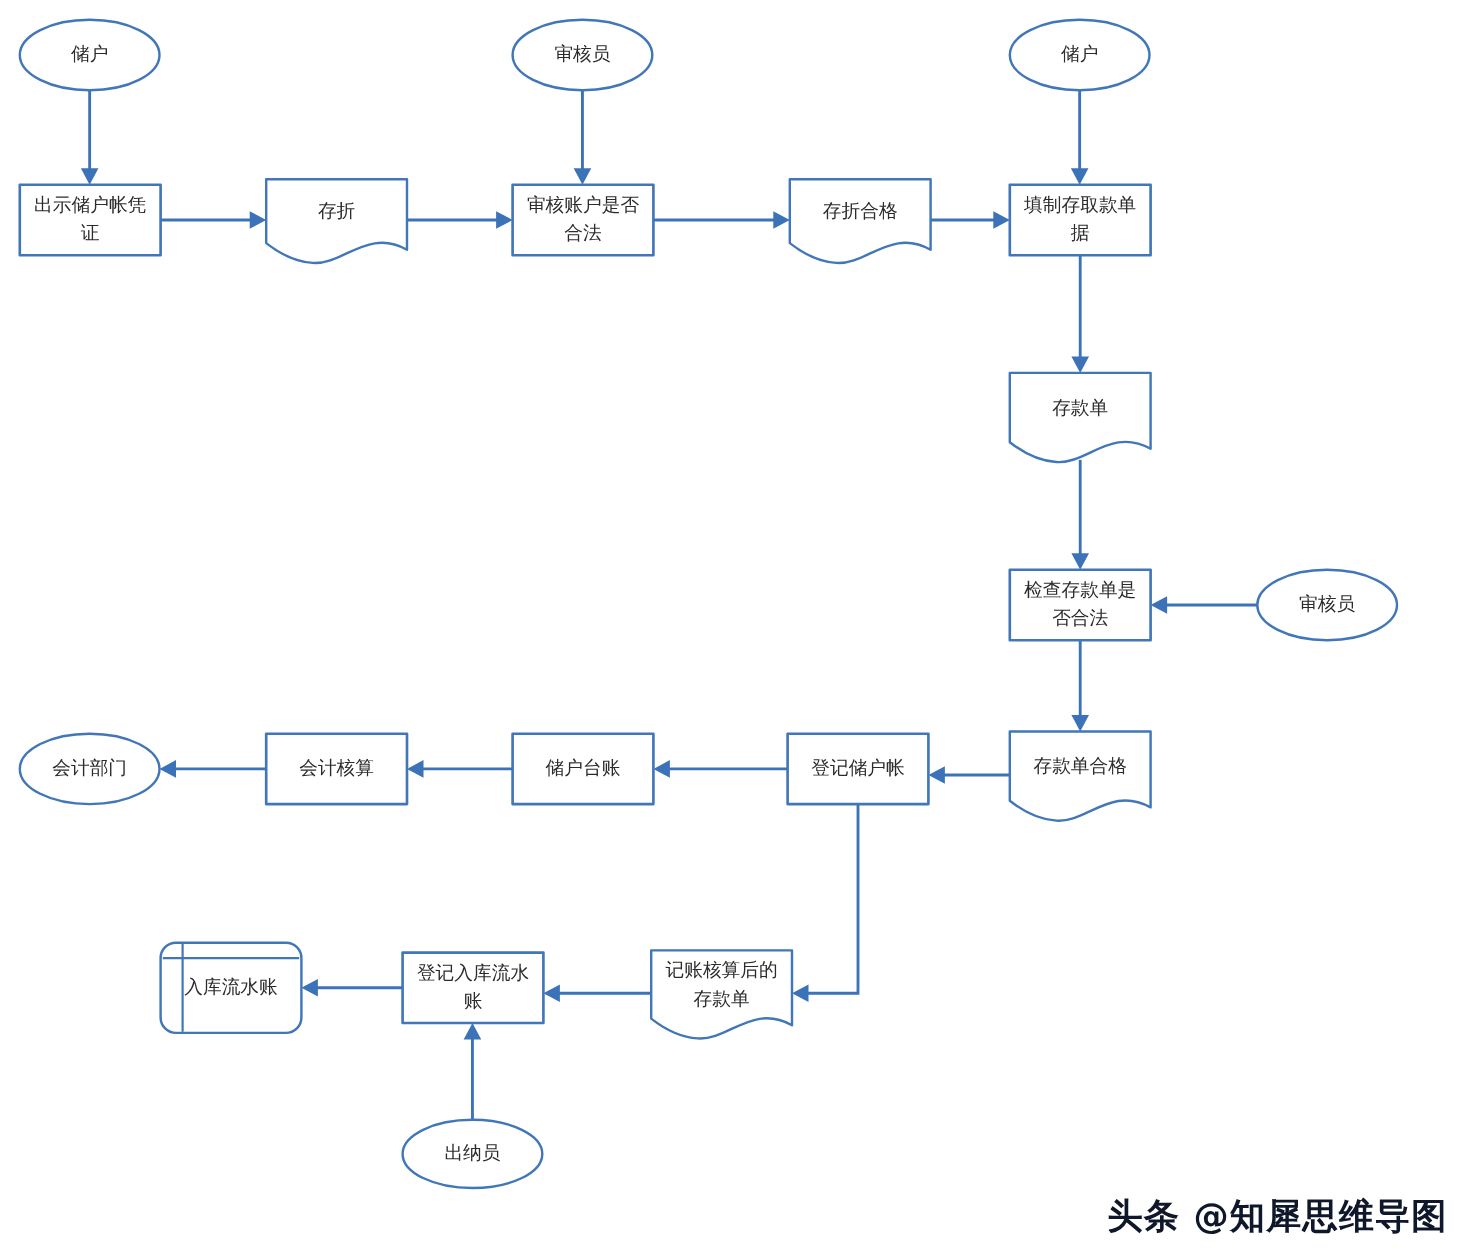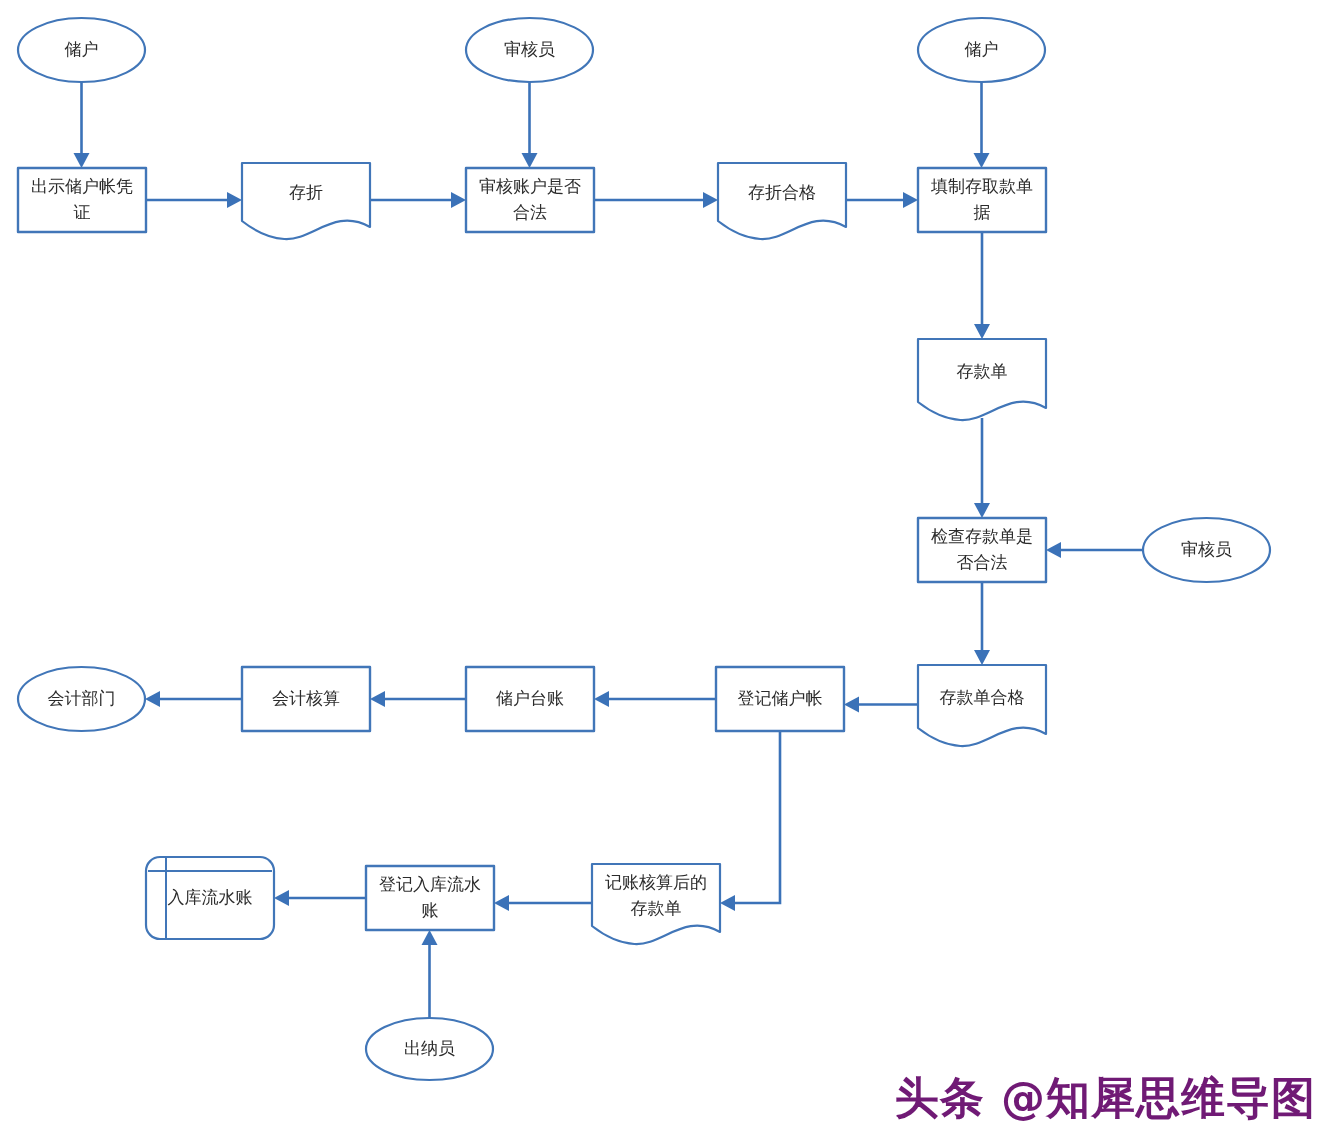--- a/index.html
+++ b/index.html
@@ -54,23 +54,23 @@
     font-size: 17px;
     fill: #2b2b2b;
     text-anchor: middle;
     dominant-baseline: middle;
   }
   .watermark {
     position: absolute;
     right: 14px;
     bottom: 14px;
     font-family: "DejaVu Sans", "Liberation Sans", sans-serif;
-    font-size: 44px;
+    font-size: 32px;
     font-weight: bold;
-    color: #701a75;
+    color: #0f172a;
     letter-spacing: 1px;
     white-space: nowrap;
     user-select: none;
   }
 </style>
 </head>
 <body>
 
 <div id="canvas-wrap">
   <svg id="flowchart" viewBox="0 0 1330 1142" xmlns="http://www.w3.org/2000/svg">

